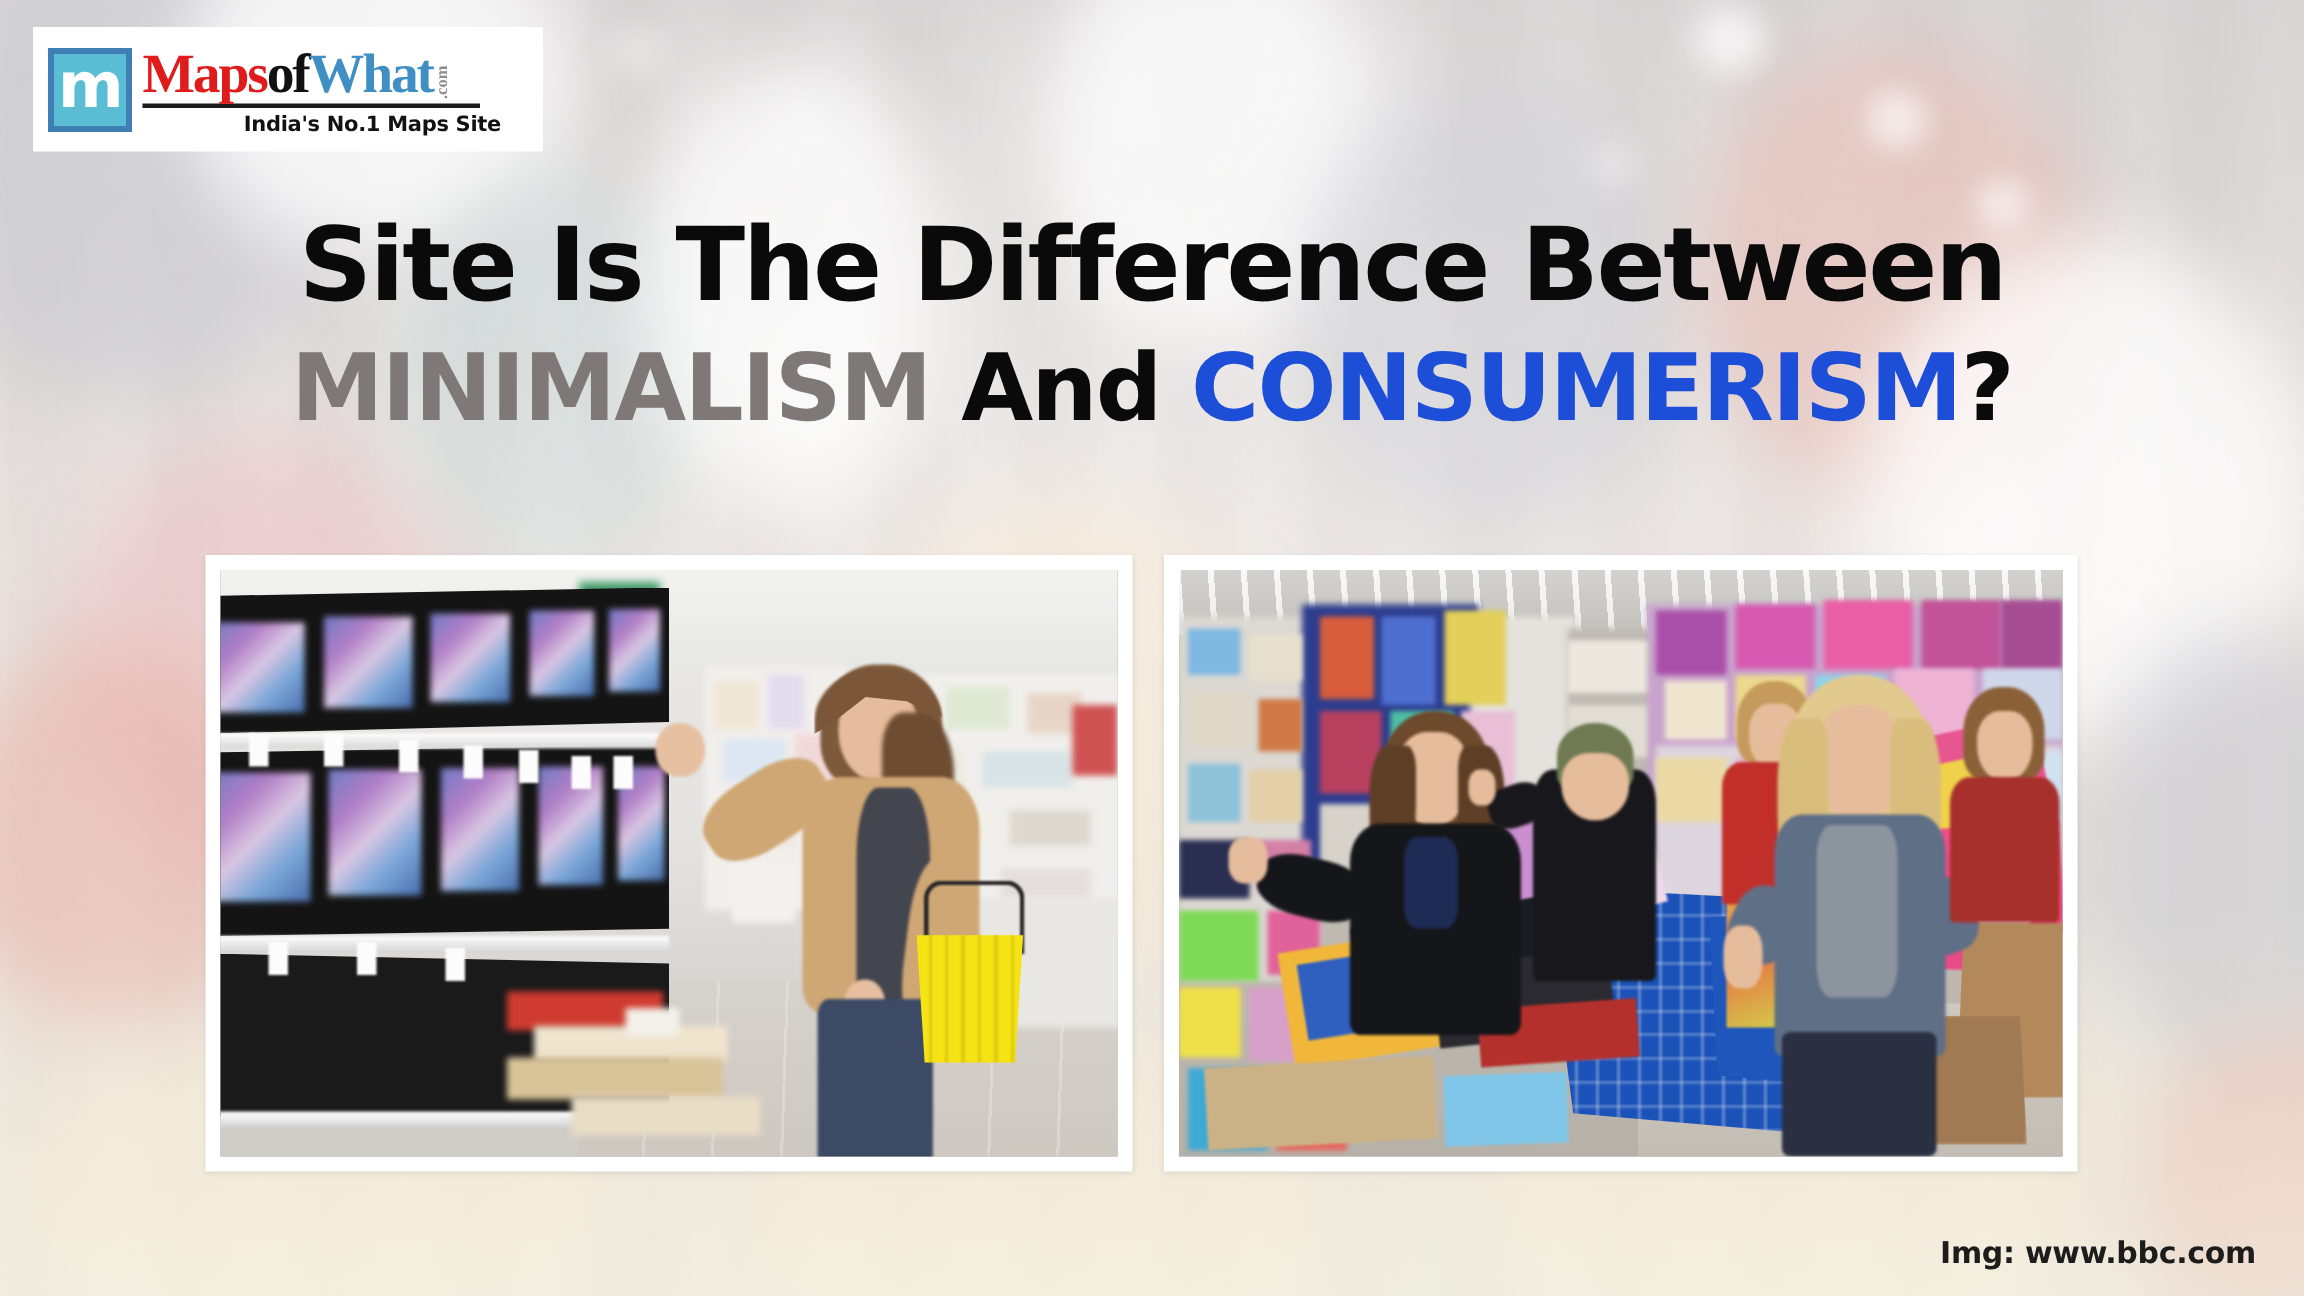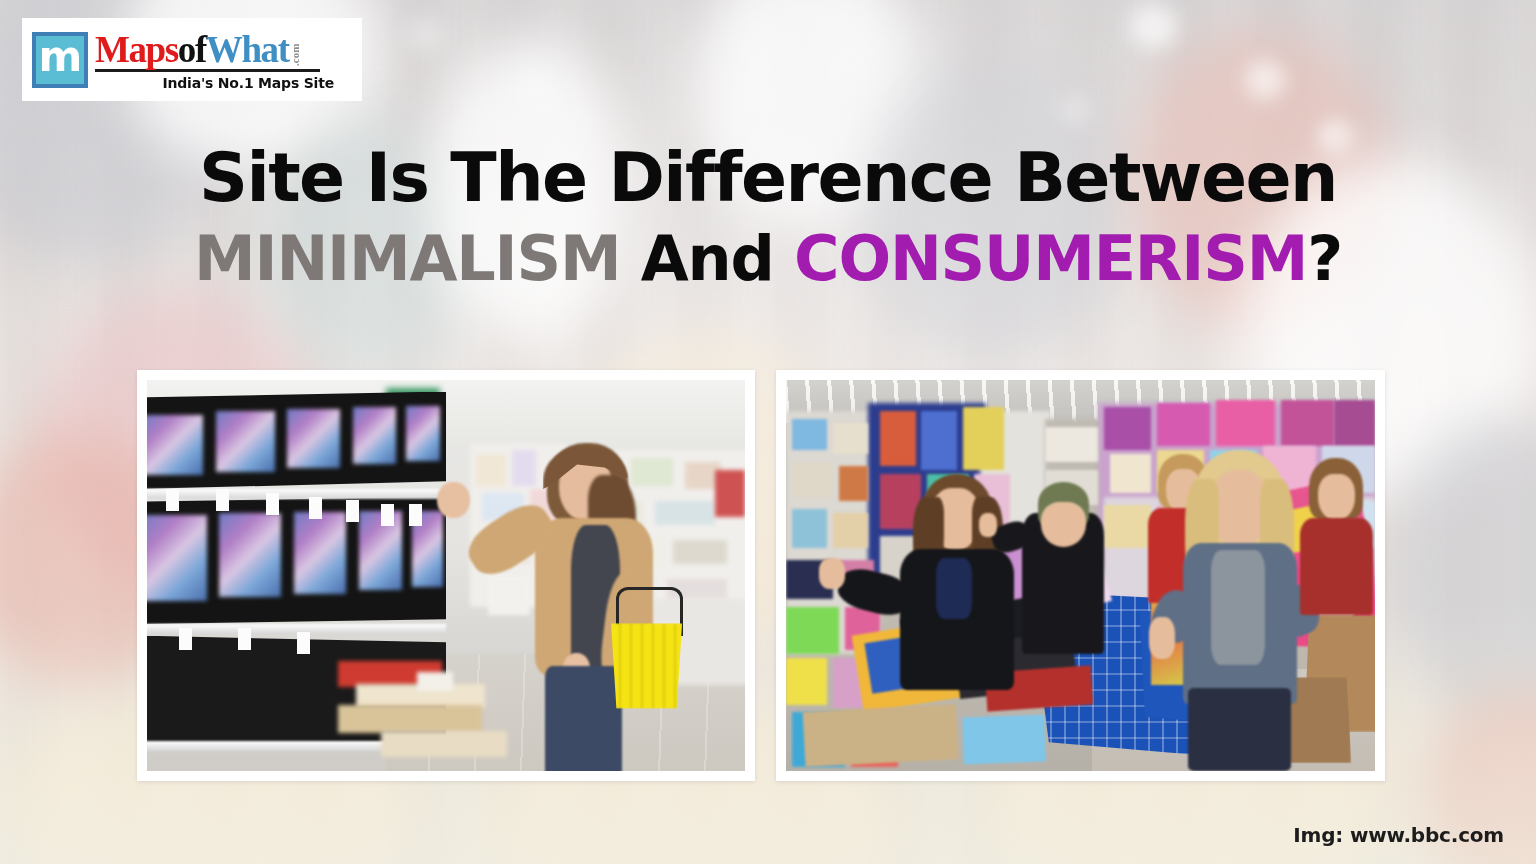--- a/index.html
+++ b/index.html
@@ -187,21 +187,21 @@
     color: #0a0a0a;
   }
   .hl-line2 {
     font-size: 62px;
     font-weight: 700;
     letter-spacing: -1.2px;
     margin-top: 14px;
   }
   .hl-min  { color: #7e7876; }
   .hl-and  { color: #0a0a0a; }
-  .hl-con  { color: #a21caf; text-align: center; }
+  .hl-con  { color: #1d4ed8; text-align: center; }
   .hl-q    { color: #0a0a0a; }
 
   
   .photo-frame {
     position: absolute;
     background: #ffffff;
     box-sizing: border-box;
     padding: 10px;
     box-shadow: 0 1px 4px rgba(0,0,0,0.10);
   }

